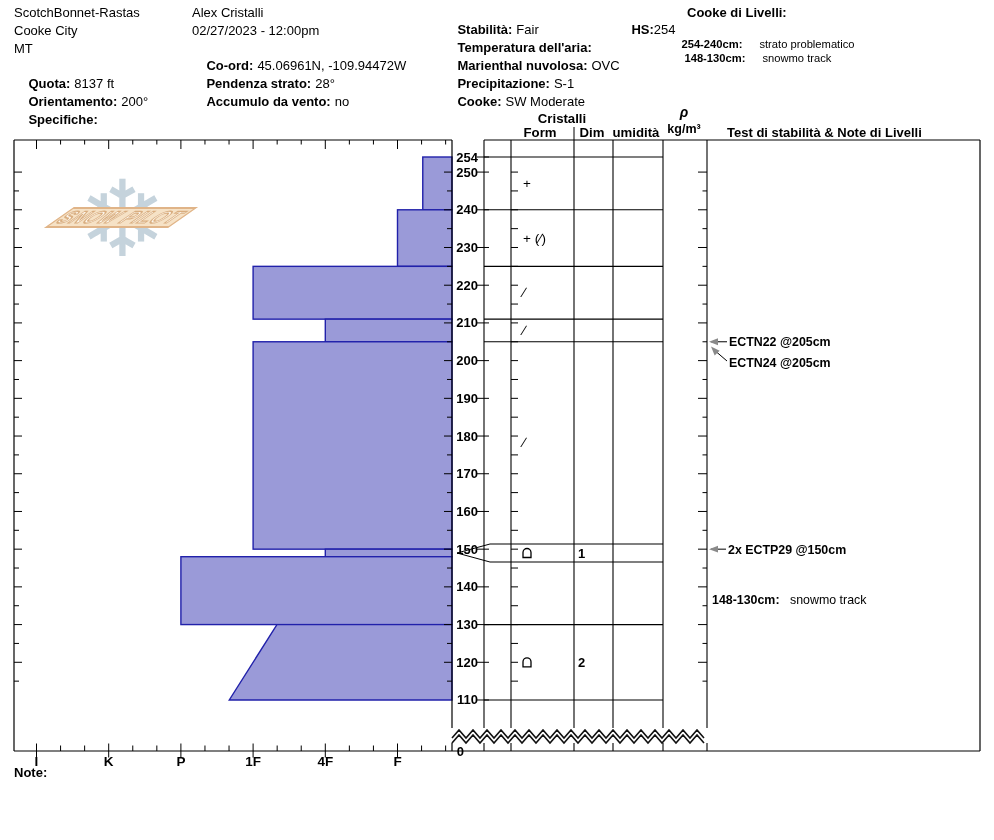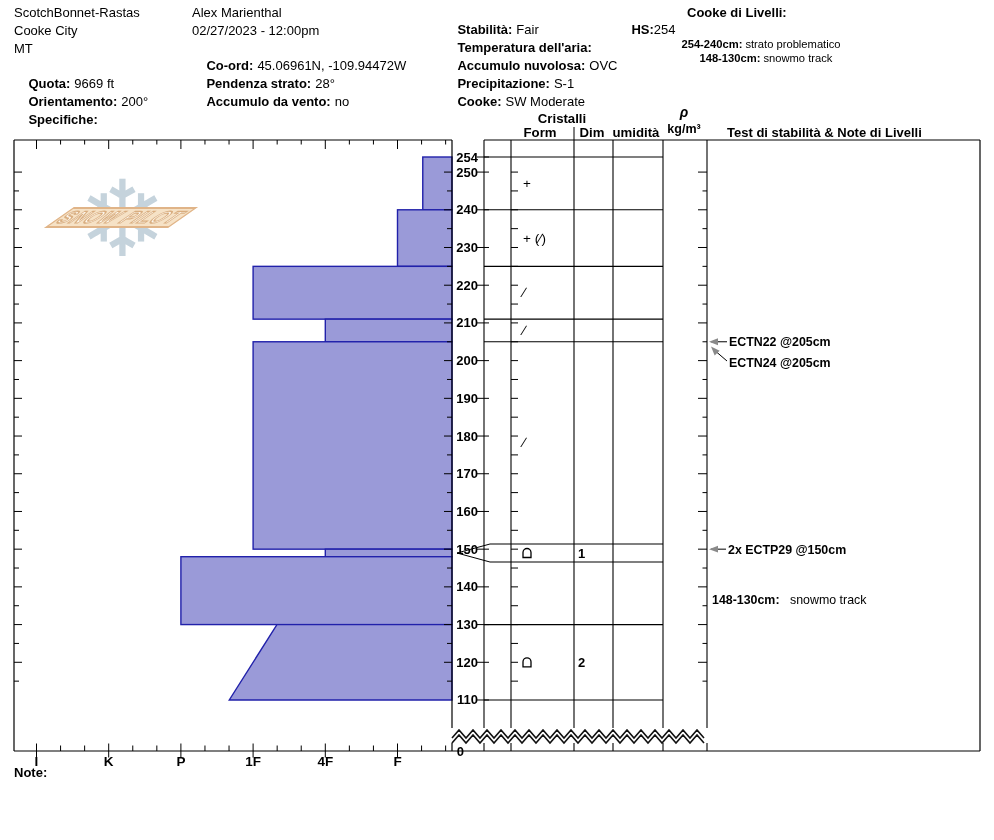--- a/index.html
+++ b/index.html
@@ -2,21 +2,21 @@
 <html><head>
 <meta charset="utf-8">
 <style>
   * { margin:0; padding:0; box-sizing:border-box; }
   html,body { width:994px; height:840px; background:#fff; overflow:hidden;
               font-family:"Liberation Sans",sans-serif; color:#000; position:relative; }
   .line { position:absolute; white-space:pre; font-size:13px; line-height:17px; }
   .b { font-weight:bold; }
   .v { margin-left:4px;text-align:center; }
   .small { font-size:11.2px; line-height:14px; }
-  .small .v { margin-left:3px; }
+  .small .v { margin-left:17px; }
   svg text { font-family:"Liberation Sans",sans-serif; }
   #logo-flake { position:absolute; left:78px; top:160px; font-size:106px; line-height:118px;
                 color:#c5d3dc; }
   #logo-banner { position:absolute; left:44px; top:207px; width:124px; height:21px;
                  border:2px solid #e0b488; background:#f6e2c6;
                  transform:skewX(-55deg); transform-origin:0 100%; }
   #logo-banner div { font-weight:bold; font-size:17px; line-height:18px; letter-spacing:1px;
                      text-align:center; color:#fdf6ec; -webkit-text-stroke:1.2px #d9ae80; }
 </style>
 </head>
@@ -24,65 +24,65 @@
 
 
 
 
 <div>
 
   <div class="line" style="left:14px;top:4px">ScotchBonnet-Rastas</div>
   <div class="line" style="left:14px;top:22px">Cooke City</div>
   <div class="line" style="left:14px;top:40px">MT</div>
   <div class="line" style="left:14px;top:58px">
-    <span class="b">Quota:</span><span class="v">9669 ft</span>
+    <span class="b">Quota:</span><span class="v">8137 ft</span>
   </div>
   <div class="line" style="left:14px;top:76px">
     <span class="b">Orientamento:</span><span class="v">200°</span>
   </div>
   <div class="line" style="left:14px;top:94px">
     <span class="b">Specifiche:</span>
   </div>
 
-  <div class="line" style="left:192px;top:4px">Alex Marienthal</div>
+  <div class="line" style="left:192px;top:4px">Alex Cristalli</div>
   <div class="line" style="left:192px;top:22px">02/27/2023 - 12:00pm</div>
   <div class="line" style="left:192px;top:40px">
     <span class="b">Co-ord:</span><span class="v">45.06961N, -109.94472W</span>
   </div>
   <div class="line" style="left:192px;top:58px">
     <span class="b">Pendenza strato:</span><span class="v">28°</span>
   </div>
   <div class="line" style="left:192px;top:76px">
     <span class="b">Accumulo da vento:</span><span class="v">no</span>
   </div>
 
   <div class="line" style="left:443px;top:4px">
     <span class="b">Stabilità:</span><span class="v">Fair</span>
   </div>
   <div class="line" style="left:443px;top:22px">
     <span class="b">Temperatura dell'aria:</span>
   </div>
   <div class="line" style="left:443px;top:40px">
-    <span class="b">Accumulo nuvolosa:</span><span class="v">OVC</span>
+    <span class="b">Marienthal nuvolosa:</span><span class="v">OVC</span>
   </div>
   <div class="line" style="left:443px;top:58px">
     <span class="b">Precipitazione:</span><span class="v">S-1</span>
   </div>
   <div class="line" style="left:443px;top:76px">
     <span class="b">Cooke:</span><span class="v">SW Moderate</span>
   </div>
 
   <div class="line" style="left:617px;top:4px">
     <span class="b">HS:</span><span>254</span>
   </div>
   <div class="line b" style="left:687px;top:4px">Cooke di Livelli:</div>
   <div class="line small" style="left:669px;top:23px">
     <span class="b">254-240cm:</span><span class="v">strato problematico</span>
   </div>
-  <div class="line small" style="left:687px;top:37px">
+  <div class="line small" style="left:672px;top:37px">
     <span class="b">148-130cm:</span><span class="v">snowmo track</span>
   </div>
 </div>
 
 
 <svg id="chart-svg" width="994" height="840">
     <g>
       <rect x="422.77" y="157" width="29.230000000000018" height="52.7912" fill="#9a9ad8" stroke="#2121aa" stroke-width="1.4"></rect>
       <rect x="397.5" y="209.7912" width="54.5" height="56.56200000000001" fill="#9a9ad8" stroke="#2121aa" stroke-width="1.4"></rect>
       <rect x="253.1" y="266.3532" width="198.9" height="52.7912" fill="#9a9ad8" stroke="#2121aa" stroke-width="1.4"></rect>

